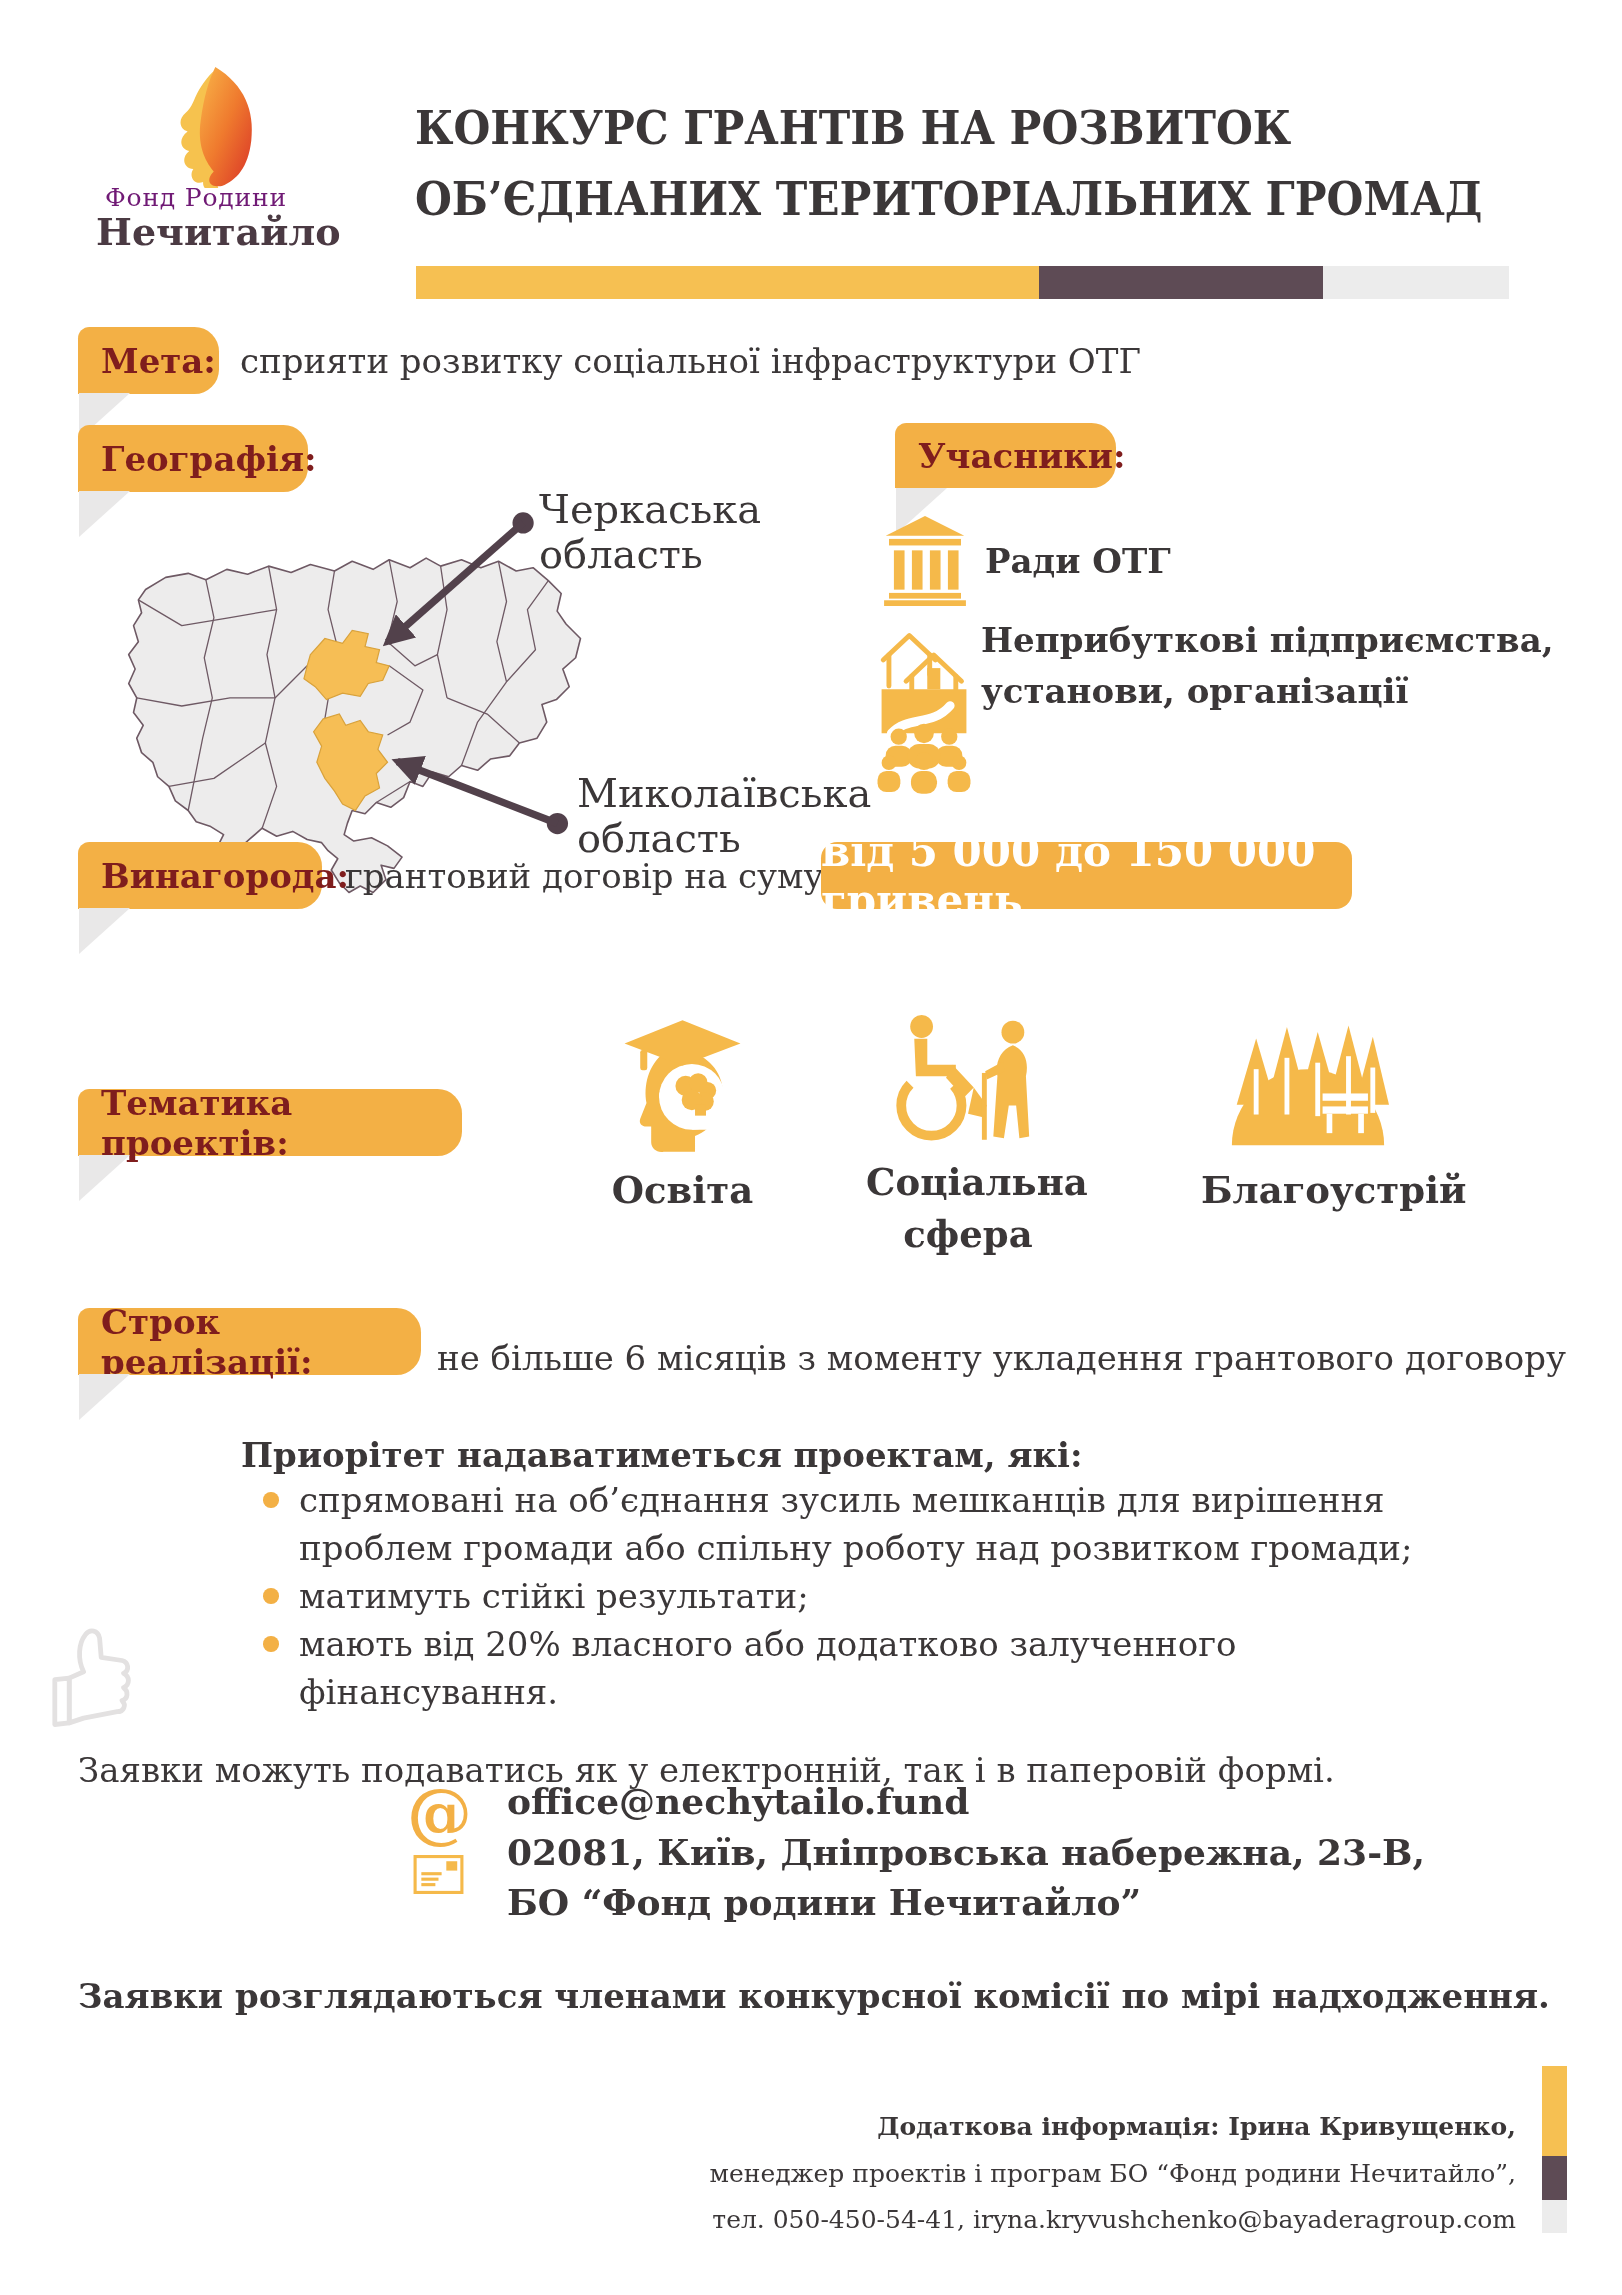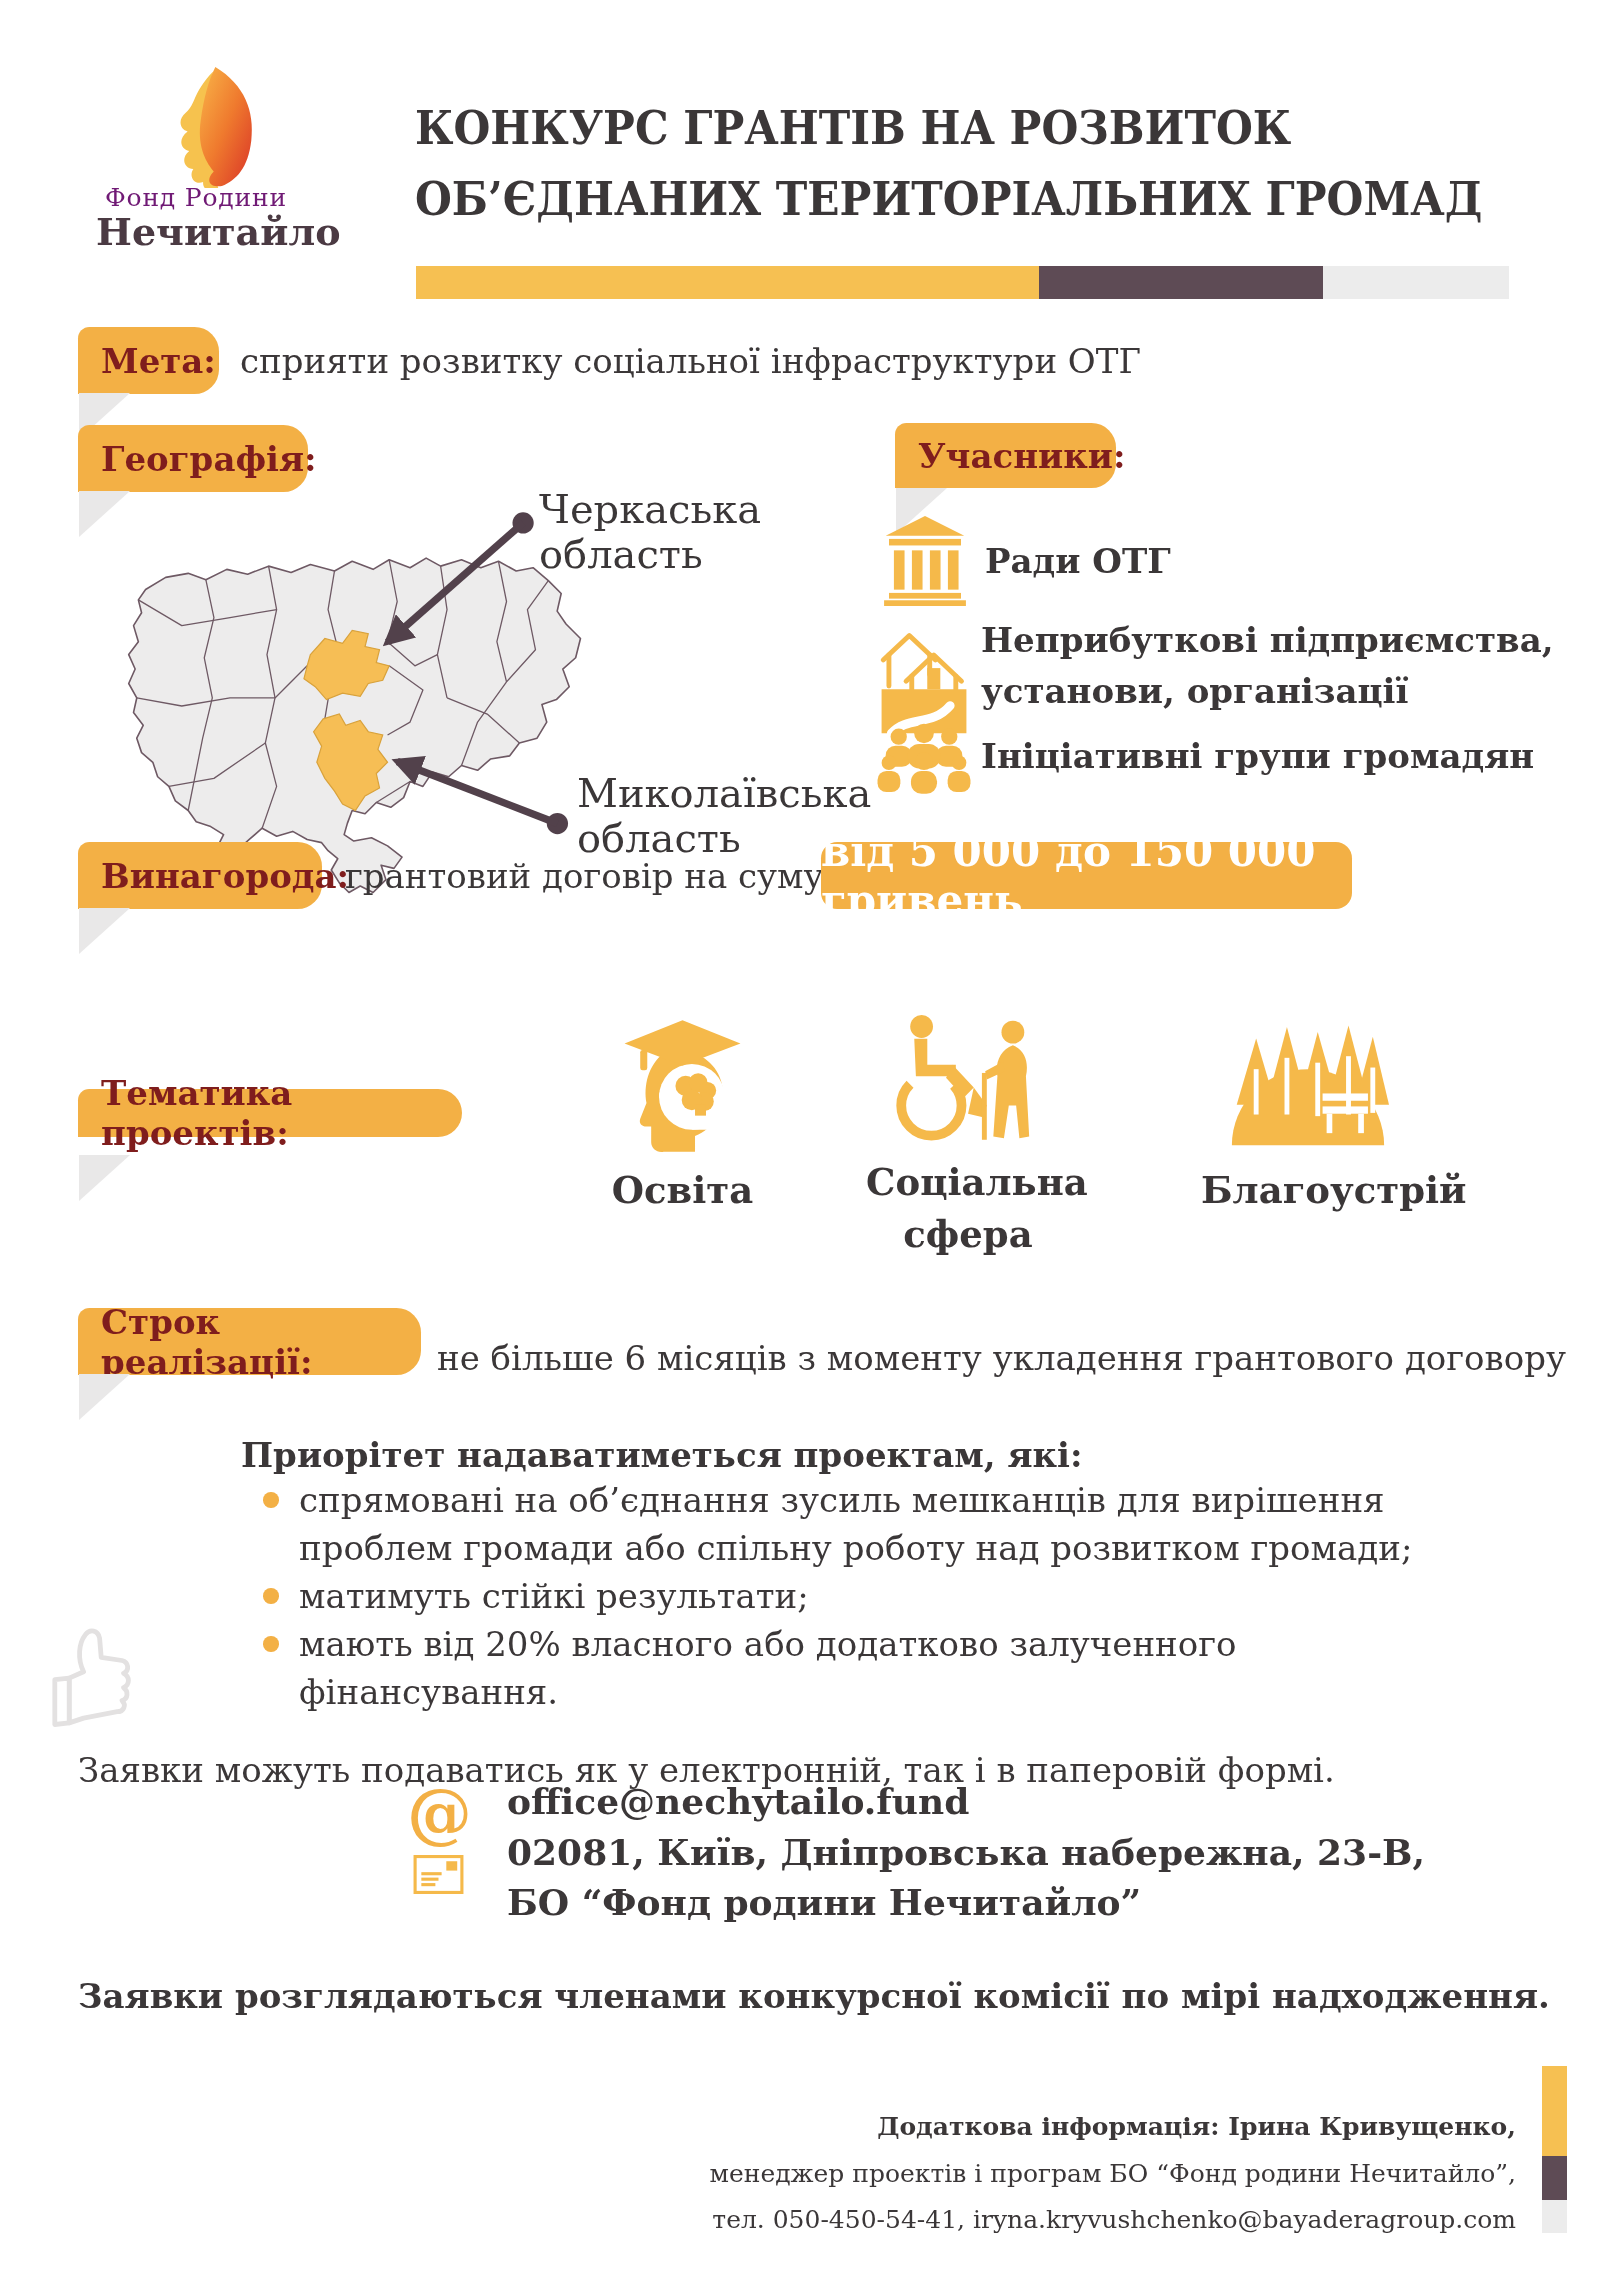--- a/index.html
+++ b/index.html
@@ -177,32 +177,31 @@
     <rect x="14" y="29" width="32" height="26" rx="12"></rect>
     <rect x="76" y="29" width="32" height="26" rx="12"></rect>
     <rect x="41" y="27" width="40" height="30" rx="14"></rect>
     <circle cx="18" cy="50" r="9"></circle>
       <circle cx="61" cy="48" r="11"></circle>
       <circle cx="104" cy="50" r="9"></circle>
     <rect x="4" y="60" width="28" height="26" rx="11"></rect>
     <rect x="45" y="60" width="32" height="28" rx="13"></rect>
     <rect x="90" y="60" width="28" height="26" rx="11"></rect>
   </svg>
-  <div class="p-label" style="left:981px;top:731px;">Ініціативні групи громадян</div>
 
   <div class="pill" style="left:78px;top:842px;width:244px;height:67px;">
     <span>Винагорода:</span>
   </div>
   <div class="tail" style="left:79px;top:908px;"></div>
   <div class="rowtext" style="left:345px;top:853px;">грантовий договір на суму</div>
   <div class="reward-pill">
     <span>від 5 000 до 150 000 гривень</span>
   </div>
 
-  <div class="pill" style="left:78px;top:1089px;width:384px;height:48px;">
+  <div class="pill" style="left:78px;top:1089px;width:384px;height:67px;">
     <span>Тематика проектів:</span>
   </div>
   <div class="tail" style="left:79px;top:1155px;"></div>
 
   <svg class="abs" style="left:619px;top:1017px;" width="127" height="137" viewBox="0 0 160 175">
     <path d="M56,46 C36,62 30,88 34,110 L26,130 C24,136 28,140 34,140 L40,140 L40,160 C40,168 48,174 56,172 L96,172 L96,152 C120,142 134,120 132,96 C130,68 112,50 88,44 Z" fill="#F5B94A"></path>
     <circle cx="92" cy="102" r="42" fill="#ffffff"></circle>
     <path d="M92,144 L128,144 L128,102 Z" fill="#ffffff"></path>
     <g fill="#F5B94A">
       <circle cx="84" cy="88" r="13"></circle>

